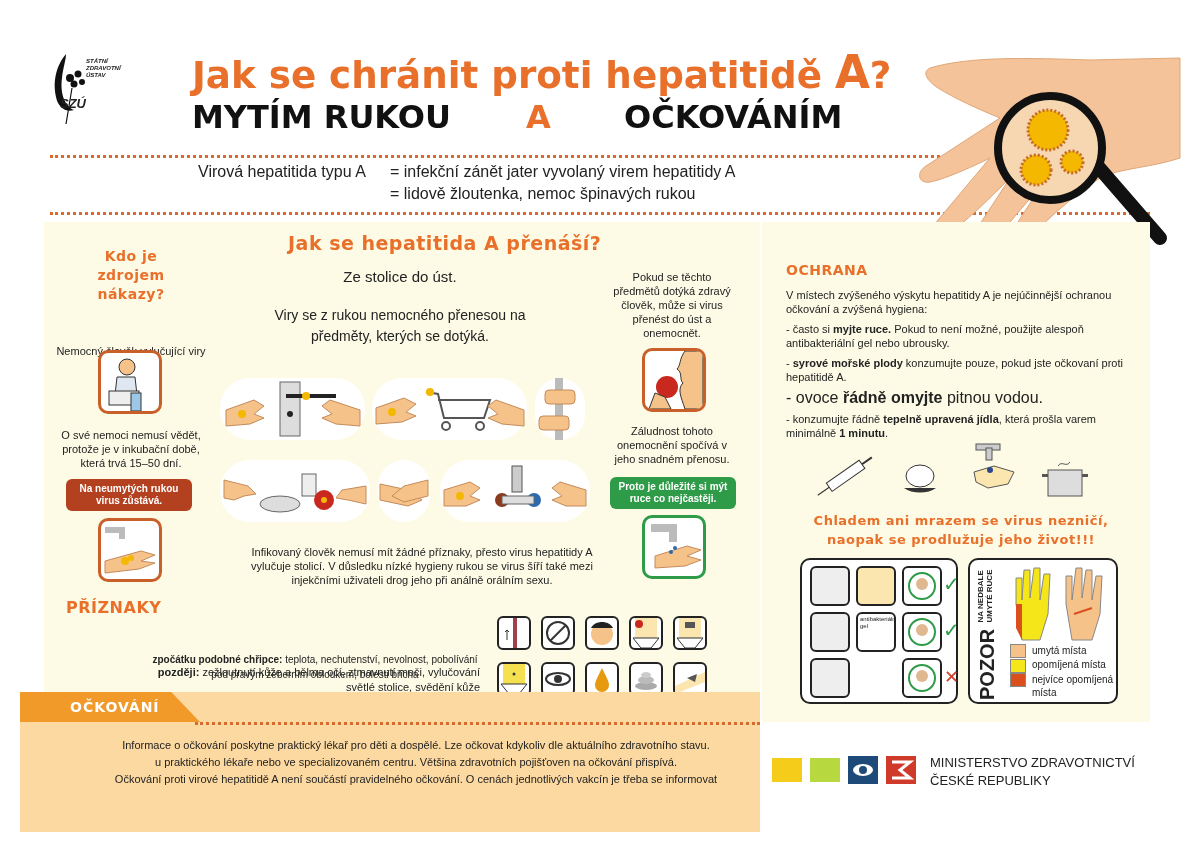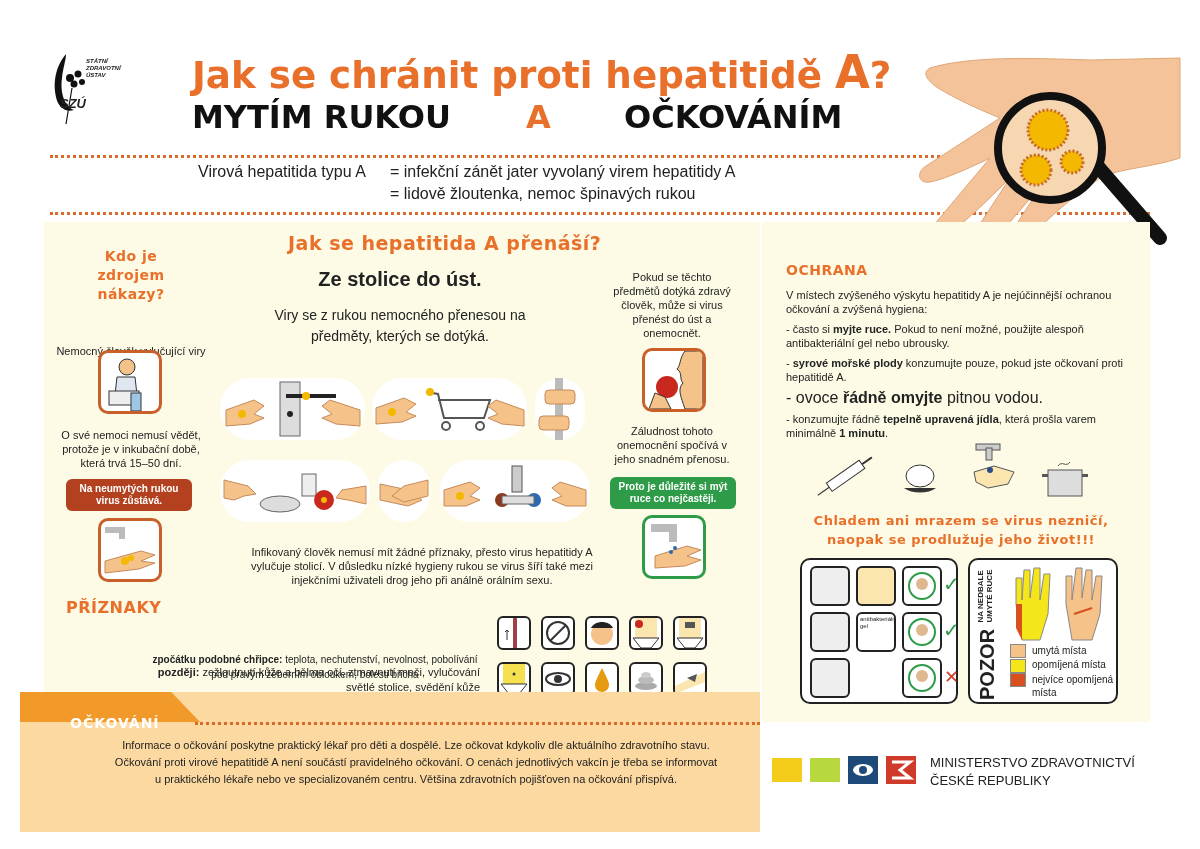--- a/index.html
+++ b/index.html
@@ -20,21 +20,21 @@
   #def2 { left: 390px; top: 185px; font-size: 16px; }
 
   
   #hand { left: 890px; top: 48px; width: 300px; height: 200px; }
 
   
   #panel-left { left: 44px; top: 222px; width: 716px; height: 470px; background: #fdfbe6; }
   #panel-right { left: 762px; top: 222px; width: 388px; height: 500px; background: #fdfbe6; }
   #panel-vax { left: 20px; top: 692px; width: 740px; height: 140px; background: #fcd9a0; }
   #vax-tab { left: 20px; top: 692px; width: 180px; height: 30px; background: #f19a2a; clip-path: polygon(0 0, 84% 0, 100% 100%, 0 100%); }
-  #vax-title { left: 70px; top: 699px; font-size: 14px; color: #fff; font-family: "DejaVu Sans", sans-serif; font-weight: bold; letter-spacing: 1px; margin-top: 16px; }
+  #vax-title { left: 70px; top: 699px; font-size: 14px; color: #fff; font-family: "DejaVu Sans", sans-serif; font-weight: bold; letter-spacing: 1px; }
   #vax-text { left: 86px; top: 737px; width: 660px; font-size: 11px; line-height: 17px; color: #222; text-align: center; }
 
   .center { text-align: center; }
   .icon-box { position: absolute; border: 3px solid #c9602a; border-radius: 10px; background: #fff; overflow: hidden; }
   .icon-box.green { border-color: #2e9b48; }
   .pill { position: absolute; border-radius: 6px; color: #fff; font-size: 10px; font-weight: bold; text-align: center; line-height: 12px; padding: 4px 2px; }
   .pill.red { background: #b3401e; }
   .pill.green { background: #2e9b48; }
 
   .small-icon { position: absolute; width: 34px; height: 34px; border: 2px solid #222; border-radius: 6px; background: #fff; overflow: hidden; }
@@ -112,21 +112,21 @@
   <svg width="58" height="58" viewBox="0 0 58 58">
       <rect x="4" y="6" width="20" height="6" fill="#bbb"></rect>
       <rect x="18" y="8" width="6" height="10" fill="#bbb"></rect>
       <path d="M4 40 L40 30 L54 34 L40 40 L54 42 L38 48 L4 52 Z" fill="#f5c28a" stroke="#c58a5a"></path>
       <circle cx="24" cy="40" r="4" fill="#f5b800"></circle>
       <circle cx="30" cy="37" r="3" fill="#f5b800"></circle>
     </svg>
 </div>
 
 <div class="abs orange-title" style="left:244px;top:232px;font-size:19px;margin-left:44px;">Jak se hepatitida A přenáší?</div>
-<div class="abs center" style="left:260px;top:268px;width:280px;font-size:20px;font-weight:bold;">Ze stolice do úst.</div>
+<div class="abs center" style="left:260px;top:268px;width:280px;font-size:15px;font-weight:normal;">Ze stolice do úst.</div>
 <div class="abs center" style="left:250px;top:305px;width:300px;font-size:14px;line-height:21px;">Viry se z rukou nemocného přenesou na předměty, kterých se dotýká.</div>
 
 <div class="scene" style="left:220px;top:378px;width:145px;height:62px;">
   <svg width="145" height="62">
       <path d="M6 32 L34 22 L44 28 L34 36 L44 40 L30 46 L6 48 Z" fill="#f5c28a" stroke="#c58a5a"></path>
       <circle cx="22" cy="36" r="4" fill="#f5b800"></circle>
       <rect x="60" y="4" width="20" height="54" fill="#ddd" stroke="#666"></rect>
       <rect x="66" y="16" width="50" height="4" fill="#222"></rect>
       <circle cx="70" cy="36" r="3" fill="#222"></circle>
       <circle cx="86" cy="18" r="4" fill="#f5b800"></circle>
@@ -255,22 +255,22 @@
       <path d="M0 22 L30 8 L30 18 L0 30 Z" fill="#fbe6b0"></path>
       <path d="M12 14 L22 10 L20 18 Z" fill="#555"></path>
     </svg></div>
 
 <div class="abs" id="panel-vax"></div>
 <div class="abs" id="vax-tab"></div>
 <div class="abs" id="vax-title">OČKOVÁNÍ</div>
 <div class="dots" style="left:195px;top:722px;width:565px;"></div>
 <div class="abs" id="vax-text">
   <div>Informace o očkování poskytne praktický lékař pro děti a dospělé. Lze očkovat kdykoliv dle aktuálního zdravotního stavu.</div>
+  <div>u praktického lékaře nebo ve specializovaném centru. Většina zdravotních pojišťoven na očkování přispívá.</div>
   <div>Očkování proti virové hepatitidě A není součástí pravidelného očkování. O cenách jednotlivých vakcín je třeba se informovat</div>
-  <div>u praktického lékaře nebo ve specializovaném centru. Většina zdravotních pojišťoven na očkování přispívá.</div>
 </div>
 
 <div class="abs" id="panel-right"></div>
 <div class="abs orange-title" style="left:786px;top:262px;font-size:14px;">OCHRANA</div>
 <div class="abs" style="left:786px;top:288px;width:350px;font-size:11px;line-height:14px;">V místech zvýšeného výskytu hepatitidy A je nejúčinnější ochranou očkování a zvýšená hygiena:</div>
 
 <div class="abs" style="left:786px;top:322px;width:350px;font-size:11px;line-height:14px;">
   <span>- často si </span><b>myjte ruce.</b><span> Pokud to není možné, použijte alespoň antibakteriální gel nebo ubrousky.</span>
 </div>
 <div class="abs" style="left:786px;top:356px;width:350px;font-size:11px;line-height:14px;">

